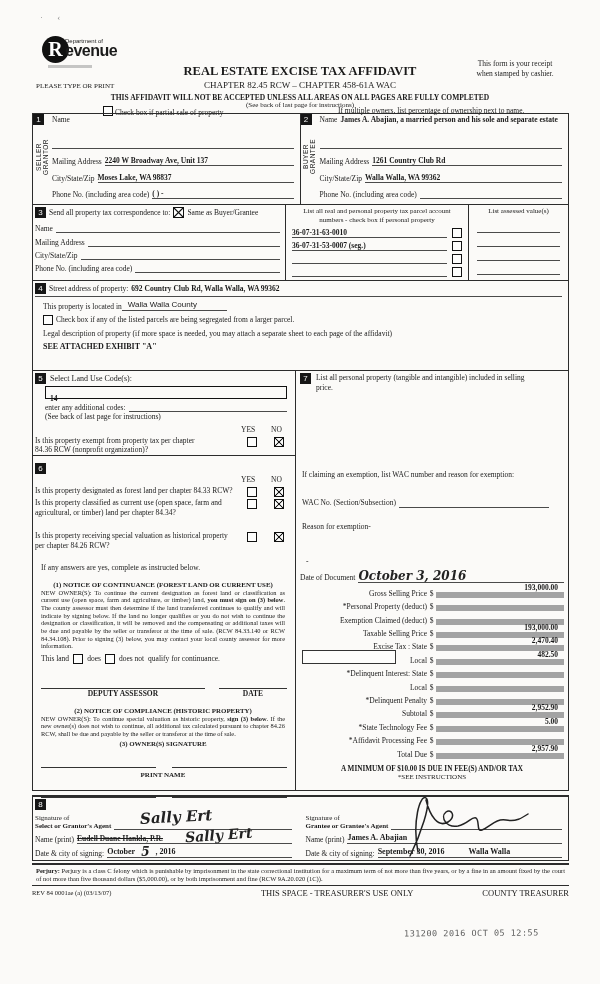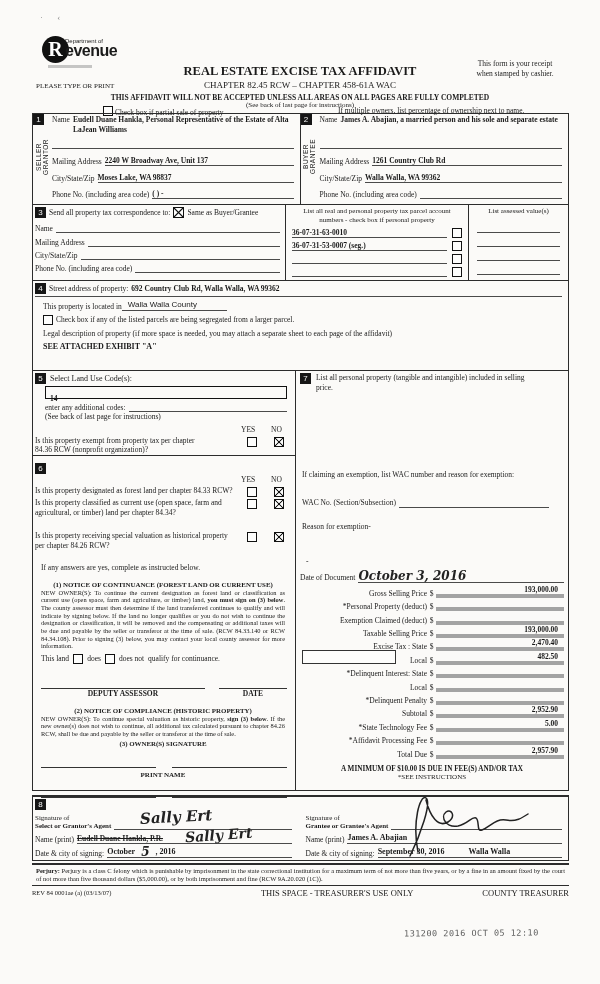--- a/index.html
+++ b/index.html
@@ -48,21 +48,21 @@
   .cb-yes{position:absolute;left:212px;top:1px;}
   .cb-no{position:absolute;left:239px;top:1px;}
   .yn-yes{position:absolute;left:206px;top:0;}
   .yn-no{position:absolute;left:236px;top:0;}
   
   .notice-body{font-size:6.4px;line-height:7.7px;text-align:justify;}
   
   .amt-row{display:flex;align-items:flex-end;height:13.4px;position:relative;}
   .amt-label{width:127px;text-align:right;font-size:7.5px;flex:none;}
   .amt-cur{width:9px;text-align:center;font-size:7.5px;flex:none;}
-  .amt-line{flex:1;border-bottom:4px solid #a3a3a3;text-align:right;font-weight:bold;font-size:7.5px;padding-right:6px;min-height:9px;}
+  .amt-line{flex:1;border-bottom:6px solid #a3a3a3;text-align:right;font-weight:bold;font-size:7.5px;padding-right:6px;min-height:9px;}
   .loc-box{position:absolute;left:2px;bottom:1px;width:92px;height:12px;border:1px solid #333;background:#fdfdfc;}
   
   .hand{font-family:"DejaVu Serif",serif;font-style:italic;font-weight:bold;color:#222;}
   .strike{text-decoration:line-through;}
   .sig-line{border-bottom:1px solid #333;}
   .stamp{font-family:"DejaVu Sans Mono",monospace;font-size:8.5px;color:#5f5f5f;letter-spacing:.5px;transform:rotate(-.4deg);}
 </style>
 </head>
 <body>
 
@@ -106,21 +106,20 @@
         <div class="rail">
           <span class="secnum">1</span>
           <div style="margin:14px auto 0;display:flex;">
             <span class="vlabel">SELLER</span>
             <span class="vlabel">GRANTOR</span>
           </div>
         </div>
         <div class="party-content">
           <div class="row" style="align-items:flex-start;min-height:25px;">
             <span class="t75">Name</span>
-            <span class="fill t75 b" style="border-bottom:none;">Eudell Duane Hankla, Personal Representative of the Estate of Alta LaJean Williams</span>
           </div>
           <div style="height:8px;border-bottom:1px solid #4a4a4a;"></div>
           <div class="row" style="height:17px;">
             <span class="t75">Mailing Address</span>
             <span class="fill t75 b">2240 W Broadway Ave, Unit 137</span>
           </div>
           <div class="row" style="height:17px;">
             <span class="t75">City/State/Zip</span>
             <span class="fill t75 b">Moses Lake, WA  98837</span>
           </div>
@@ -489,15 +488,15 @@
       </div>
     </div>
 
     <div style="border-top:1px solid #2c2c2c;display:flex;align-items:center;padding-top:2px;">
       <span class="t65" style="width:160px;">REV 84 0001ae (a) (03/13/07)</span>
       <span class="t8 ctr" style="flex:1;font-size:8.5px;">THIS SPACE - TREASURER'S USE ONLY</span>
       <span class="t8" style="font-size:8.5px;">COUNTY TREASURER</span>
     </div>
   </div>
 
-  <div class="abs stamp" style="left:404px;top:928px;">131200 2016 OCT 05 12:10</div>
+  <div class="abs stamp" style="left:404px;top:928px;">131200 2016 OCT 05 12:55</div>
 
 </div>
 
 </body></html>

